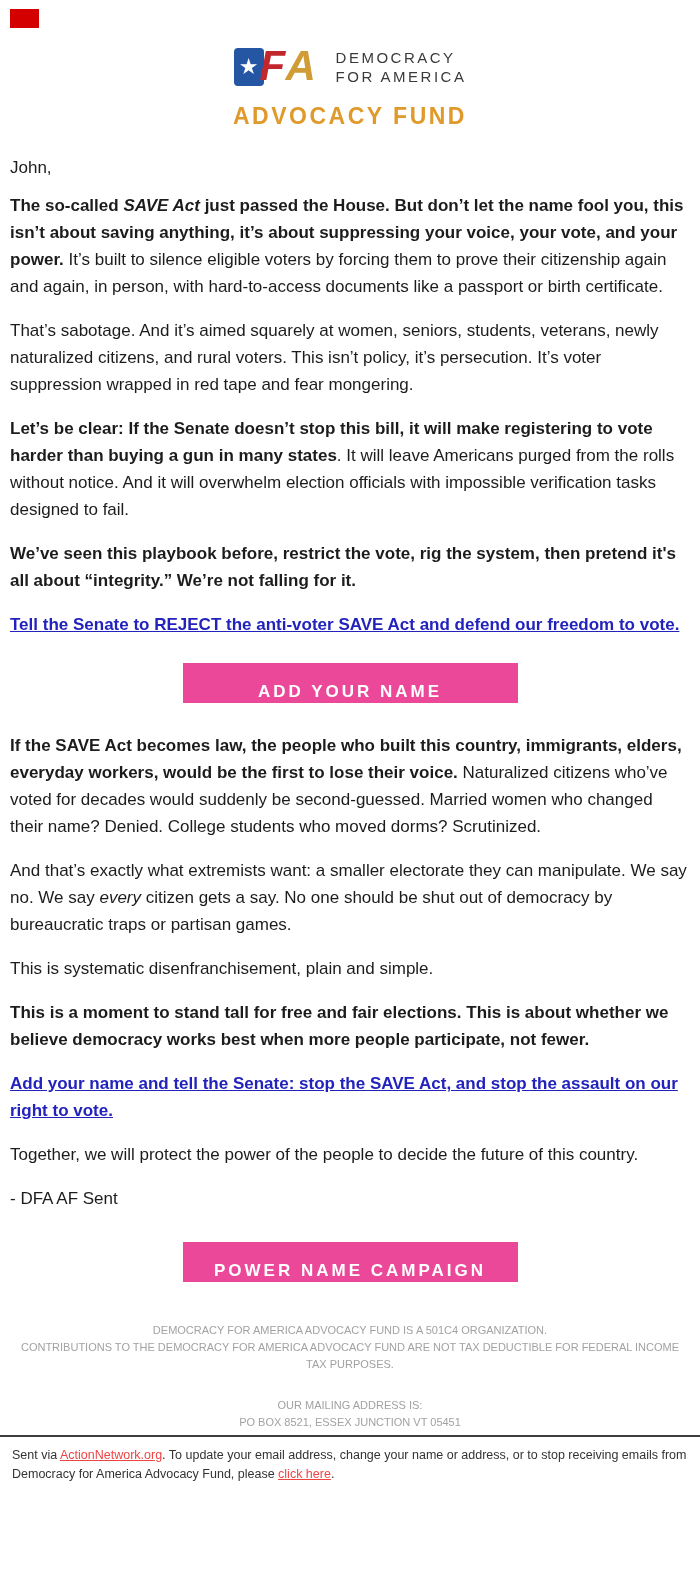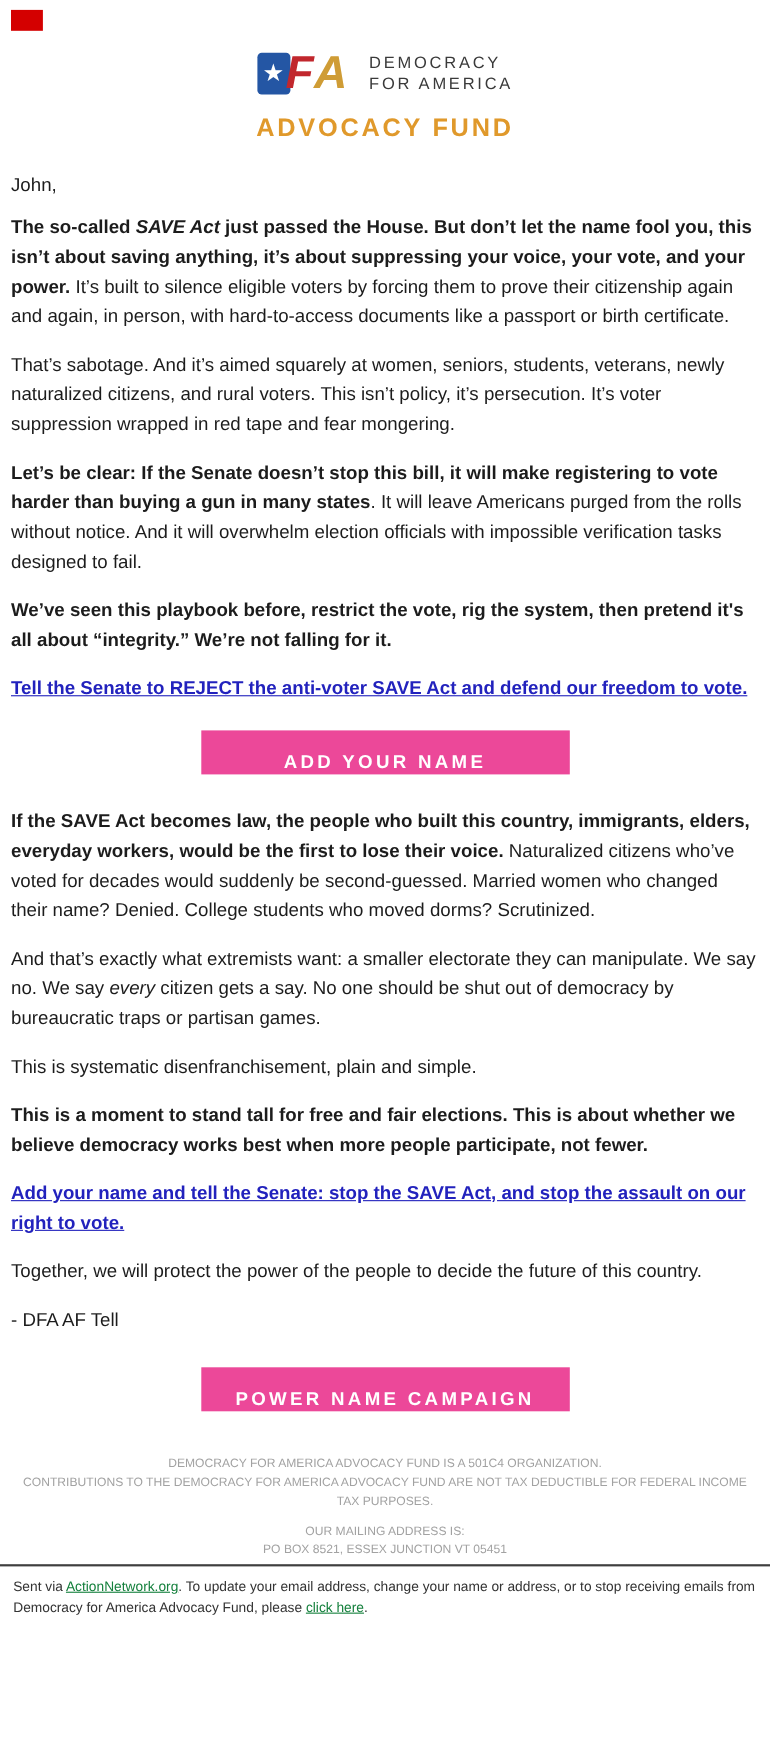--- a/index.html
+++ b/index.html
@@ -56,26 +56,26 @@
     display: inline-block; width: 335px; height: 40px; line-height: 55px;
     background: #ec4899; color: #ffffff; font-weight: bold; font-size: 17px;
     letter-spacing: 3px; text-align: center; border: none; cursor: pointer;
     font-family: "Liberation Sans", sans-serif;
   }
   
   .footer-gray {
     margin-top: 38px; text-align: center; color: #a2a2a2;
     font-size: 11px; line-height: 17px; padding: 0 18px;
   }
-  .footer-addr { margin-top: 10px; }
+  .footer-addr { margin-top: 24px; }
   .divider { height: 2px; background: #3f3f3f; margin-top: 4px; width: 100%; }
   .footnote {
     padding: 9px 12px 0; font-size: 12.5px; line-height: 19px; color: #333333;
   }
-  .footnote a { color: #15803d; text-decoration: underline; cursor: pointer; }
+  .footnote a { color: #ef4444; text-decoration: underline; cursor: pointer; }
 </style>
 </head>
 <body>
 
 <div class="red-mark"></div>
 
 <div class="logo-block">
   <div class="logo-inner">
     <div class="logo-row1">
       <div class="dfa-mark">
@@ -116,21 +116,21 @@
   <p><span>And that’s exactly what extremists want: a smaller electorate they can manipulate. We say no. We say </span><span class="it">every</span><span> citizen gets a say. No one should be shut out of democracy by bureaucratic traps or partisan games.</span></p>
 
   <p>This is systematic disenfranchisement, plain and simple.</p>
 
   <p><span class="b">This is a moment to stand tall for free and fair elections. This is about whether we believe democracy works best when more people participate, not fewer.</span></p>
 
   <a class="big-link">Add your name and tell the Senate: stop the SAVE Act, and stop the assault on our right to vote.</a>
 
   <p>Together, we will protect the power of the people to decide the future of this country.</p>
 
-  <p>- DFA AF Tell</p>
+  <p>- DFA AF Sent</p>
 
   <div class="btn-wrap2">
     <button class="cta-btn">POWER NAME CAMPAIGN</button>
   </div>
 </div>
 
 <div class="footer-gray">
   <div>DEMOCRACY FOR AMERICA ADVOCACY FUND IS A 501C4 ORGANIZATION.</div>
   <div>CONTRIBUTIONS TO THE DEMOCRACY FOR AMERICA ADVOCACY FUND ARE NOT TAX DEDUCTIBLE FOR FEDERAL INCOME TAX PURPOSES.</div>
   <div class="footer-addr">

